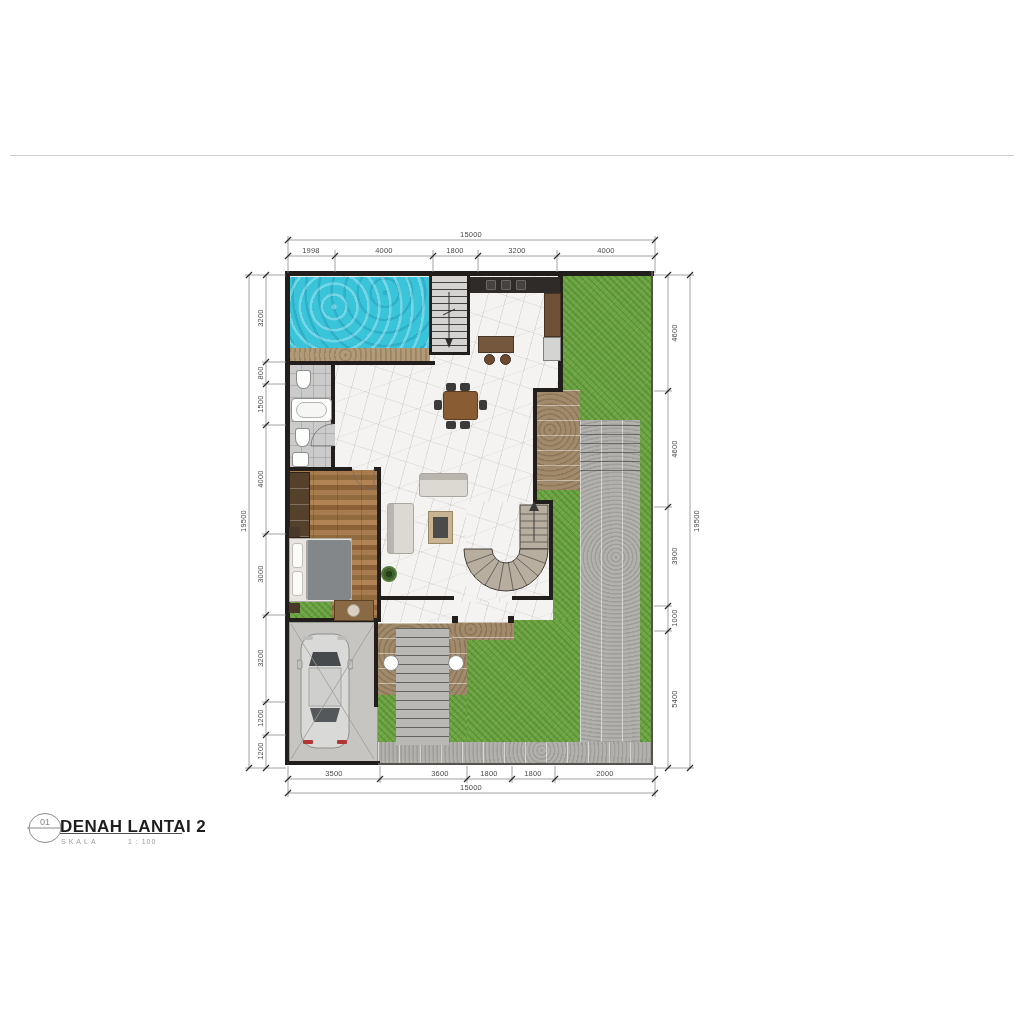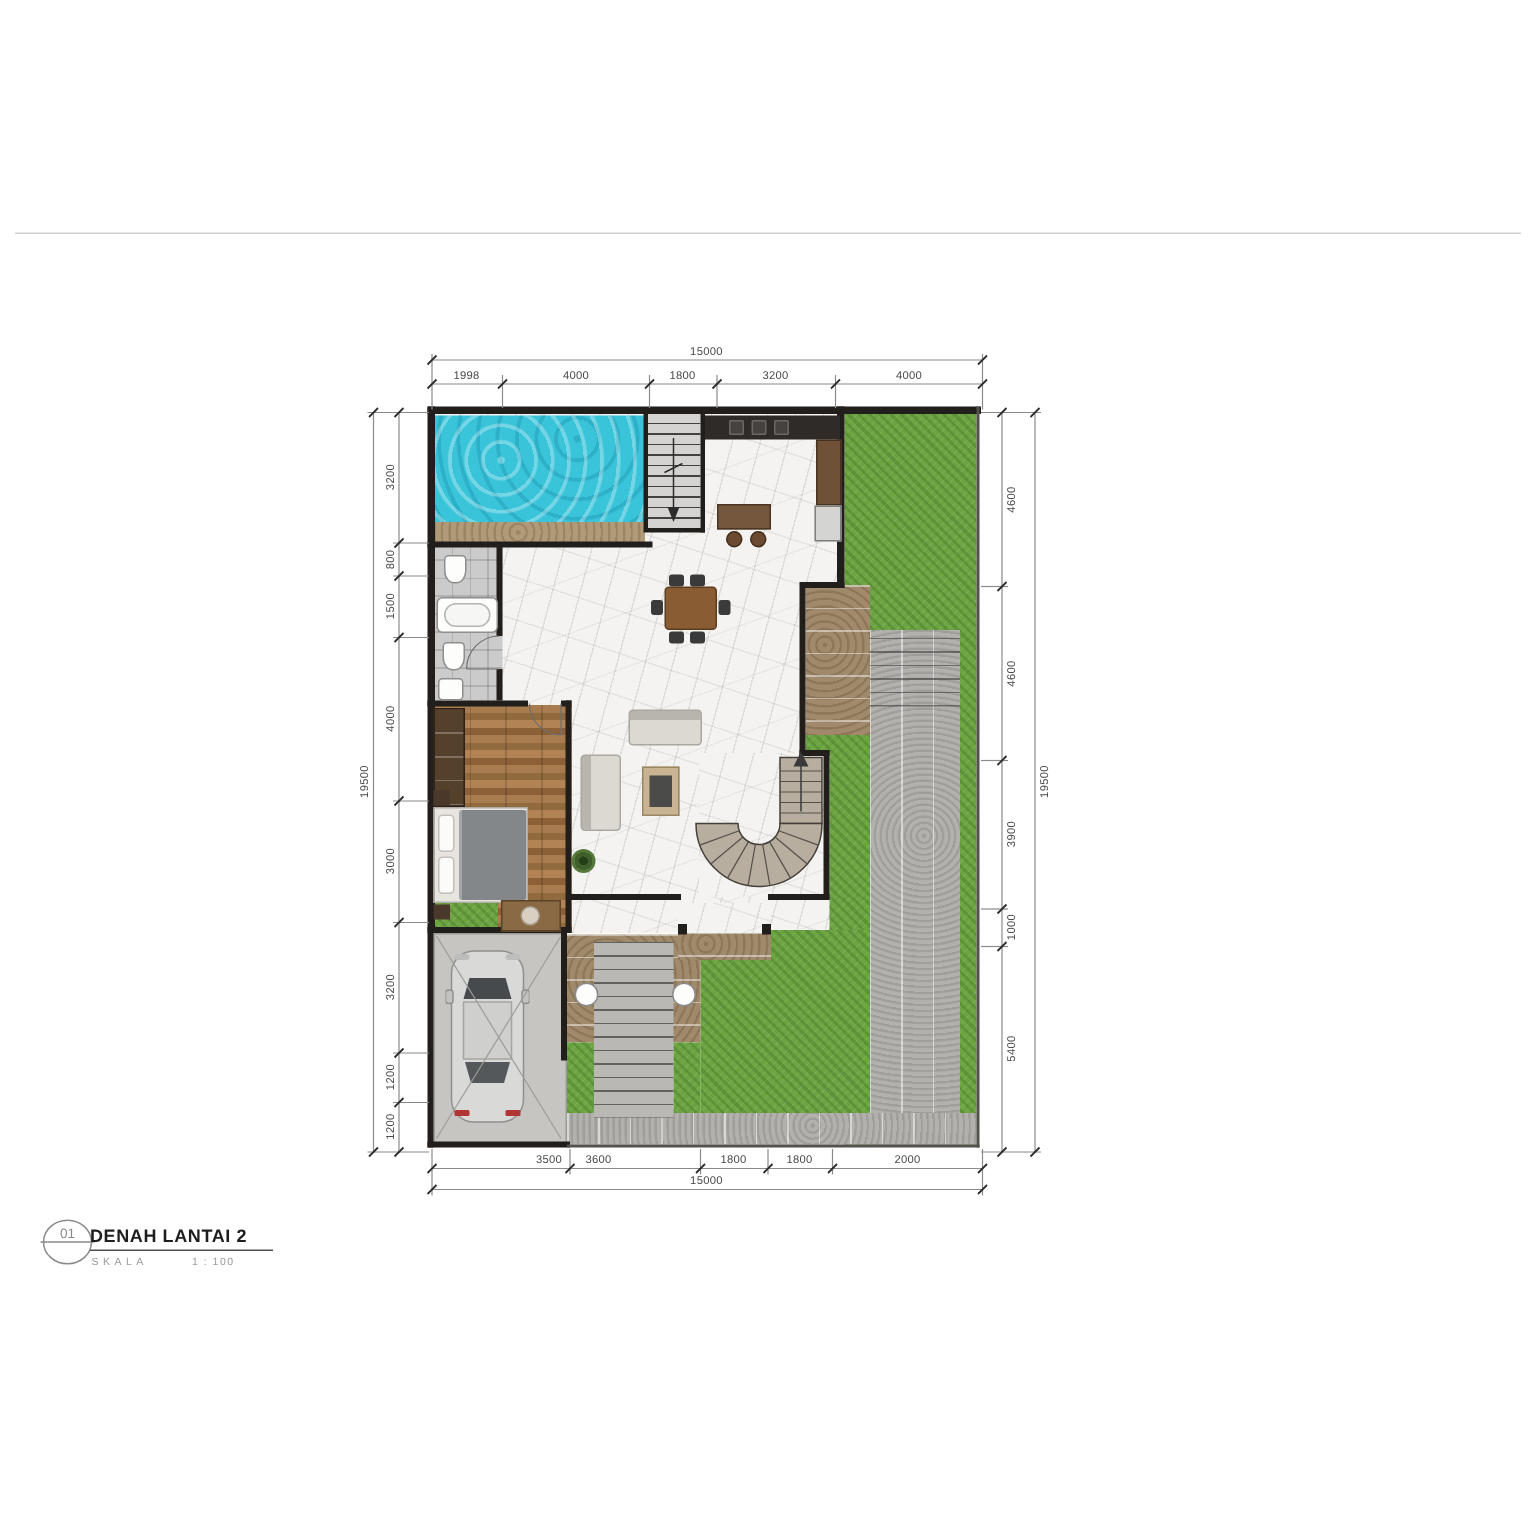--- a/index.html
+++ b/index.html
@@ -47,21 +47,21 @@
   .thinline{background:#55514c;}
   
   .furn{position:absolute;box-sizing:border-box;}
   .sofa{background:#dcd8d2;border:1px solid #aba7a0;border-radius:3px;}
   .white-fixture{background:#fdfdfc;border:1px solid #8e8e8c;border-radius:4px;}
   
   .dim{position:absolute;font-size:7.5px;color:#4a4a4a;transform:translate(-50%,-50%);
        white-space:nowrap;letter-spacing:.2px;}
   .dim.rot{transform:translate(-50%,-50%) rotate(-90deg);}
   
-  .tb-title{position:absolute;left:60px;top:817px;font-size:12px;font-weight:bold;color:#1e1e1e;letter-spacing:.4px;}
+  .tb-title{position:absolute;left:60px;top:817px;font-size:17px;font-weight:bold;color:#1e1e1e;letter-spacing:.4px;}
   .tb-rule{position:absolute;left:60px;top:833px;width:122px;height:1px;background:#4f4f4f;}
   .tb-scale{position:absolute;left:61px;top:838px;font-size:7px;color:#9b9b9b;letter-spacing:3px;}
   .tb-scaleval{position:absolute;left:128px;top:838px;font-size:7px;color:#9b9b9b;letter-spacing:1px;}
   svg{display:block;}
 </style>
 </head>
 <body>
 
 <div id="canvas">
 
@@ -303,22 +303,22 @@
     <polygon points="449,348 445,338 453,338" fill="#2c2c2c"></polygon>
   </svg>
 
   <span class="dim" style="left:471px;top:234px;">15000</span>
   <span class="dim" style="left:311px;top:250px;">1998</span>
   <span class="dim" style="left:384px;top:250px;">4000</span>
   <span class="dim" style="left:455px;top:250px;">1800</span>
   <span class="dim" style="left:517px;top:250px;">3200</span>
   <span class="dim" style="left:606px;top:250px;">4000</span>
 
-  <span class="dim" style="left:334px;top:773px;margin-left:32px;">3500</span>
-  <span class="dim" style="left:399px;top:773px;">3600</span>
+  <span class="dim" style="left:334px;top:773px;">3500</span>
+  <span class="dim" style="left:440px;top:773px;">3600</span>
   <span class="dim" style="left:489px;top:773px;">1800</span>
   <span class="dim" style="left:533px;top:773px;">1800</span>
   <span class="dim" style="left:605px;top:773px;">2000</span>
   <span class="dim" style="left:471px;top:787px;">15000</span>
 
   <span class="dim rot" style="left:243px;top:521px;">19500</span>
   <span class="dim rot" style="left:260px;top:318px;">3200</span>
   <span class="dim rot" style="left:260px;top:373px;">800</span>
   <span class="dim rot" style="left:260px;top:404px;">1500</span>
   <span class="dim rot" style="left:260px;top:479px;">4000</span>

